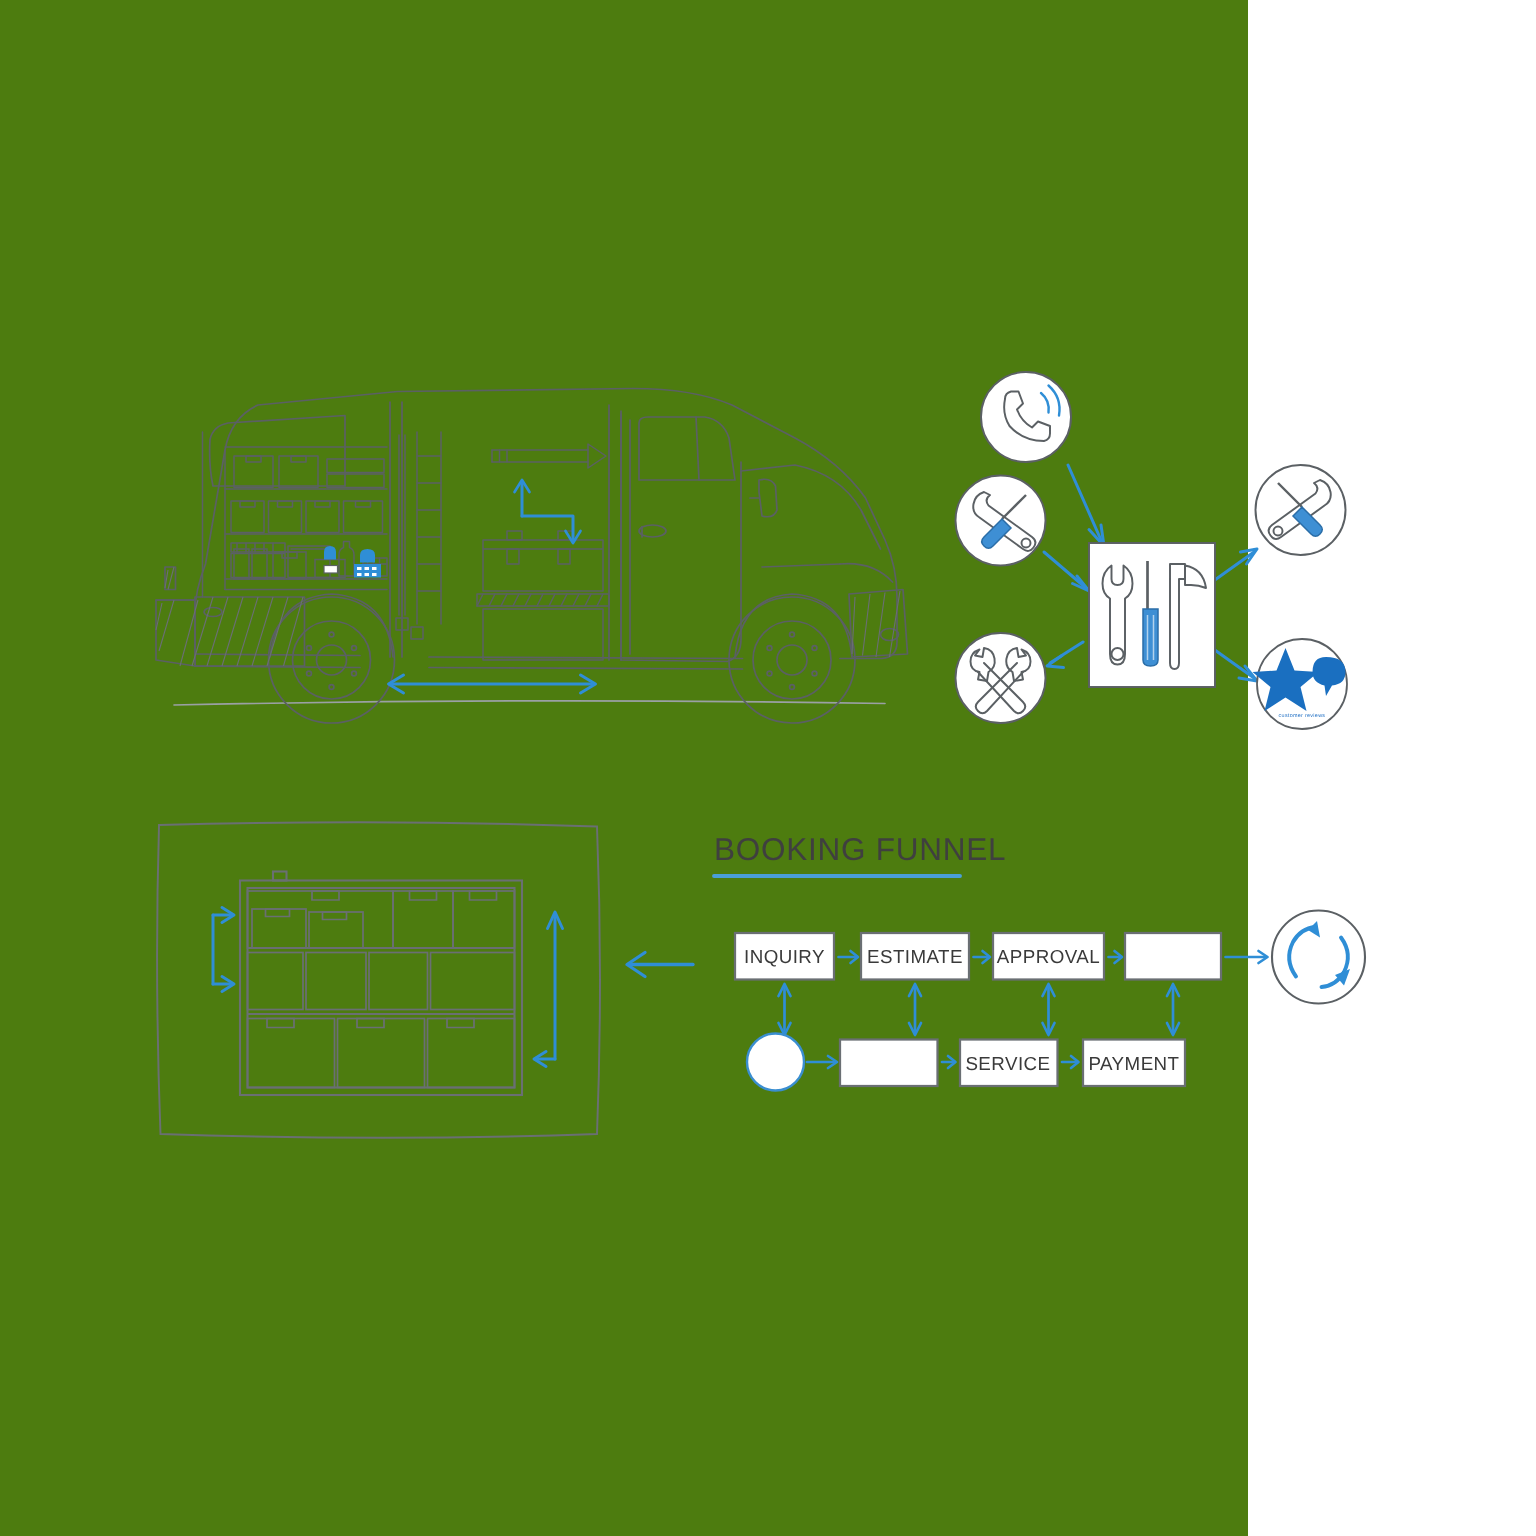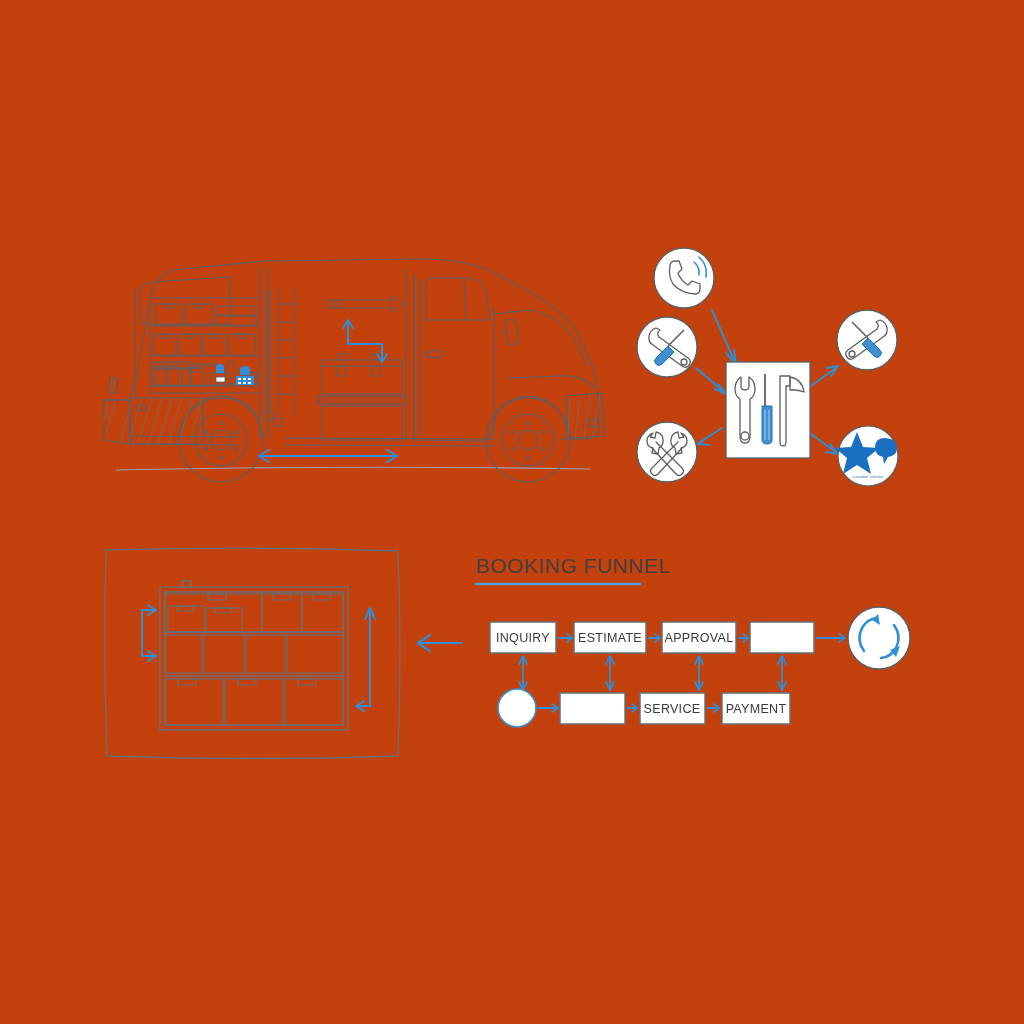--- a/index.html
+++ b/index.html
@@ -1,18 +1,18 @@
 <!DOCTYPE html>
 <html><head>
 <meta charset="utf-8">
 <style>
   html,body{margin:0;padding:0;background:#ffffff;}
   body{width:1024px;height:1024px;overflow:hidden;
        font-family:"Liberation Sans", sans-serif;}
-  #canvas{position:relative;width:1024px;height:1024px;background:#c2410c;}
+  #canvas{position:relative;width:832px;height:1024px;background:#4d7c0f;}
   svg{display:block;}
   .abs{position:absolute;}
   .ttl{font-family:"Liberation Sans",sans-serif;font-size:21px;letter-spacing:.5px;fill:#3f3f3f;}
   .boxlbl{font-family:"Liberation Sans",sans-serif;font-size:12.5px;letter-spacing:.3px;fill:#3a3a3a;}
   .microlbl{font-family:"Liberation Sans",sans-serif;font-size:3.6px;letter-spacing:.2px;fill:#1f6fc4;}
 </style>
 </head>
 <body>
 
 <div id="canvas">

